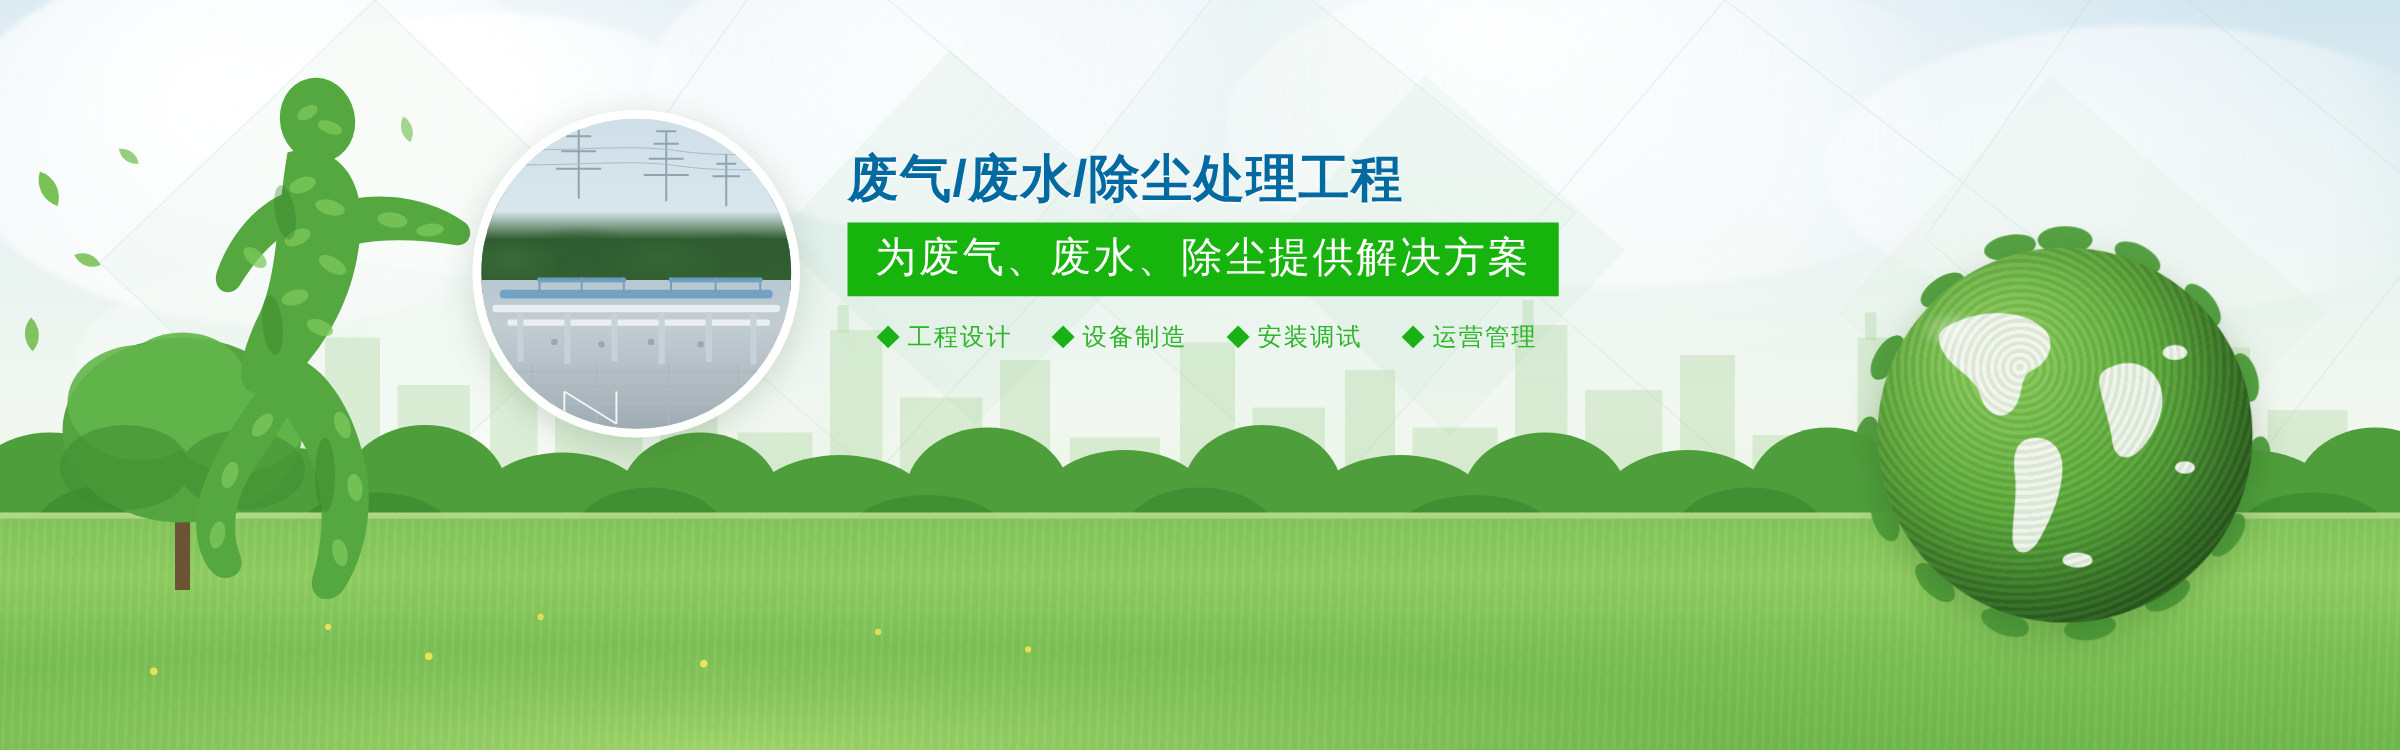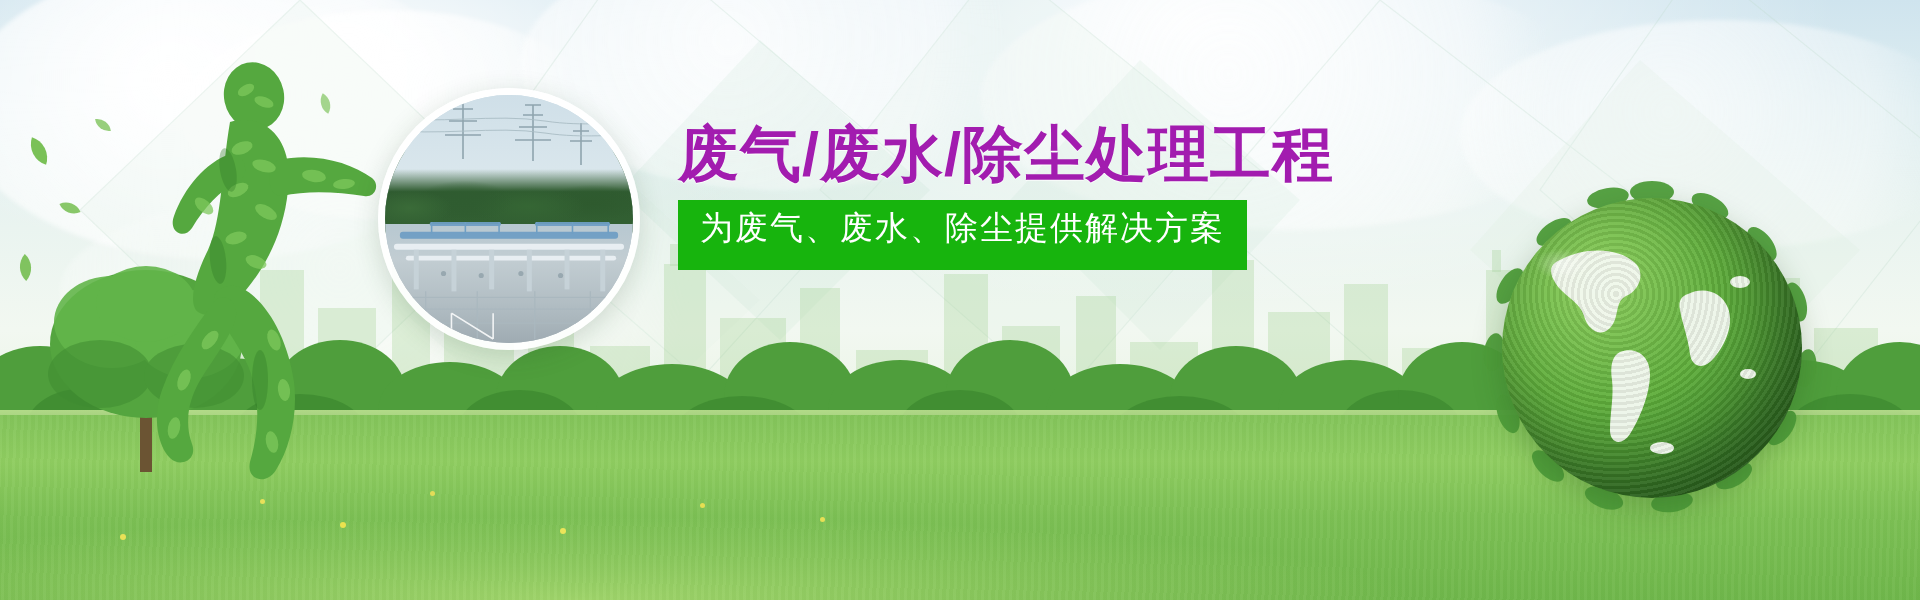--- a/index.html
+++ b/index.html
@@ -98,34 +98,34 @@
     content:""; position:absolute; inset:0; border-radius:50%;
     background:
       radial-gradient(ellipse 40px 22px at 20% 22%, rgba(255,255,255,.35), rgba(255,255,255,0) 70%),
       repeating-radial-gradient(circle at 38% 32%, rgba(0,0,0,.07) 0 3px, rgba(255,255,255,.05) 3px 6px);
   }
 
   
   .textblock { position: absolute; left: 678px; top: 122px; width: 820px; }
 
   .headline {
-    font-size: 61px; font-weight: 700; color: #a21caf;
+    font-size: 41px; font-weight: 700; color: #0369a1;
     letter-spacing: 1px; line-height: 1.06; white-space: nowrap;
     text-shadow: 0 1px 0 rgba(255,255,255,.8);
   }
   .subline {
     margin-top: 7px;
     font-size: 28.5px; font-weight: 400; color: #25b022;
     letter-spacing: 1.1px; white-space: nowrap;
   }
   .ribbon {
     margin-top: 13px; display: inline-block;
     background: #17b40d; color: #fff;
     font-size: 33px; font-weight: 400; letter-spacing: 2px;
-    padding: 10px 22px 24px 22px; white-space: nowrap;
+    padding: 10px 22px 12px 22px; white-space: nowrap;
     line-height: 1.1;
   }
   .features {
     margin-top: 19px; display: flex; align-items: center; gap: 34px;
     padding-left: 26px;
   }
   .feature { display: flex; align-items: center; gap: 9px; white-space: nowrap; }
   .diamond {
     width: 13px; height: 13px; background: #19b215; transform: rotate(45deg);
     display: inline-block; flex: 0 0 auto;
@@ -411,15 +411,33 @@
           <ellipse cx="246" cy="176" rx="8" ry="5"></ellipse>
           <ellipse cx="160" cy="250" rx="12" ry="6"></ellipse>
         </g>
       </svg>
     </div>
   </div>
 
   <div class="textblock">
     <div class="headline">废气/废水/除尘处理工程</div>
     <div class="ribbon">为废气、废水、除尘提供解决方案</div>
+    <div class="features">
+      <div class="feature">
+        <span class="diamond"></span>
+        <span class="feature-label">工程设计</span>
+      </div>
+      <div class="feature">
+        <span class="diamond"></span>
+        <span class="feature-label">设备制造</span>
+      </div>
+      <div class="feature">
+        <span class="diamond"></span>
+        <span class="feature-label">安装调试</span>
+      </div>
+      <div class="feature">
+        <span class="diamond"></span>
+        <span class="feature-label">运营管理</span>
+      </div>
+    </div>
   </div>
 
 </div>
 
 </body></html>

